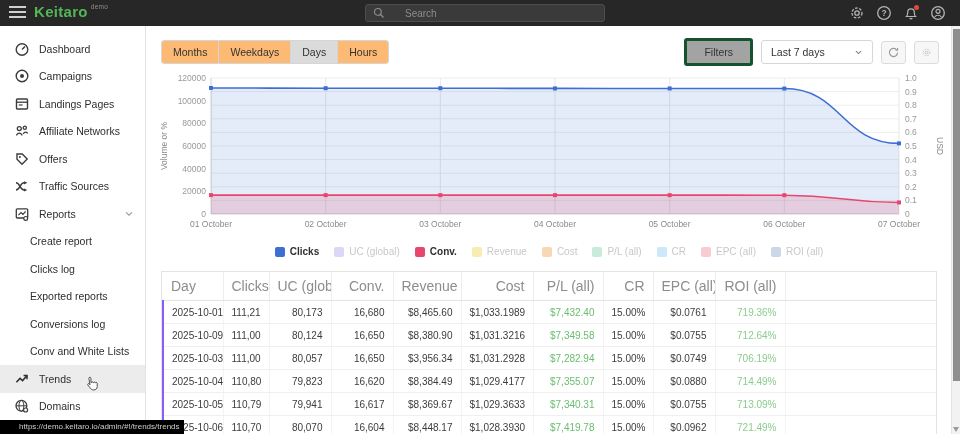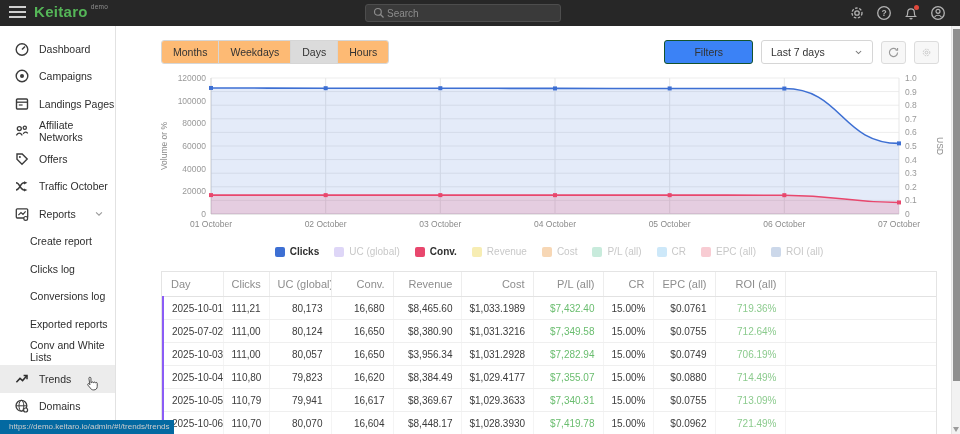--- a/index.html
+++ b/index.html
@@ -5,67 +5,67 @@
   * { box-sizing: border-box; margin: 0; padding: 0; }
   html,body { width:960px; height:434px; overflow:hidden; }
   body { font-family:"Liberation Sans", sans-serif; background:#fff; position:relative; }
 
   
   .topbar { position:absolute; top:0; left:0; width:960px; height:26px; background:#272727; z-index:5; }
   .hamburger { position:absolute; left:9px; top:6px; width:17px; height:14px; cursor:pointer; }
   .hamburger span { display:block; height:2px; background:#cfcfcf; margin-bottom:3px; }
   .brand { position:absolute; left:34px; top:3px; color:#55b658; font-weight:700; font-size:15px; letter-spacing:.3px; }
   .brand-badge { color:#8f8f8f; font-weight:400; font-size:6.5px; vertical-align:8px; margin-left:3px; }
-  .search { position:absolute; left:365px; top:4px; width:196px; height:18px; background:#3a3a3a; border:1px solid #4d4d4d; border-radius:3px; display:flex; align-items:center; padding:0 7px; gap:2px; }
+  .search { position:absolute; left:365px; top:4px; width:240px; height:18px; background:#3a3a3a; border:1px solid #4d4d4d; border-radius:3px; display:flex; align-items:center; padding:0 7px; gap:20px; }
   .search input { flex:1; background:transparent; border:none; outline:none; color:#bdbdbd; font-size:10px; font-family:inherit; }
   .search input::placeholder { color:#8d8d8d; }
   .topbar-icons { position:absolute; right:14px; top:5px; display:flex; gap:11px; }
   .tb-icon { width:16px; height:16px; position:relative; cursor:pointer; }
   .tb-icon svg { width:16px; height:16px; }
   .red-dot { position:absolute; right:0; top:0; width:5px; height:5px; border-radius:50%; background:#e0493c; }
 
   
-  .sidebar { position:absolute; left:0; top:26px; width:116px; bottom:0; background:#fff; border-right:1px solid #e2e2e2; padding-top:9px; z-index:2; }
+  .sidebar { position:absolute; left:0; top:26px; width:146px; bottom:0; background:#fff; border-right:1px solid #e2e2e2; padding-top:9px; z-index:2; }
   .side-item { height:27.5px; display:flex; align-items:center; padding-left:14px; gap:9px; font-size:10.5px; color:#2e2e2e; cursor:pointer; position:relative; }
   .side-item .sicon { width:16px; height:16px; flex:0 0 16px; }
   .side-item.sub { padding-left:30px; }
   .side-item.selected { background:#ececec; }
   .side-item .chev { position:absolute; right:11px; top:9px; width:10px; height:10px; }
 
   
   .main { position:absolute; left:147px; top:26px; right:9px; bottom:0; background:#fff; overflow:hidden; }
   .toolbar { display:flex; align-items:center; margin:14px 12px 0 14px; height:24px; }
   .tab-group { display:flex; border:1px solid #d6d6d6; border-radius:3px; overflow:hidden; background:#f7f7f7; }
   .tab { padding:5px 11px; font-size:10.5px; color:#333; background:#fdba74; border-right:1px solid #d6d6d6; cursor:pointer; white-space:nowrap; }
   .tab:last-child { border-right:none; }
   .tab.active { background:#dbdbdb; }
   .toolbar-right { margin-left:auto; display:flex; gap:8px; align-items:center; }
-  .btn { border:1px solid #14532d; background:#3b82f6; border-radius:3px; padding:5px 29px; font-size:10.5px; color:#333; cursor:pointer; }
+  .btn { border:3px solid #14532d; background:#a3a3a3; border-radius:3px; padding:5px 17px; font-size:10.5px; color:#333; cursor:pointer; }
   .select { border:1px solid #d6d6d6; background:#fff; border-radius:3px; padding:5px 9px; font-size:10.5px; color:#333; width:112px; display:flex; align-items:center; justify-content:space-between; cursor:pointer; }
   .icon-btn { width:25px; height:23px; border:1px solid #dcdcdc; background:#f7f7f7; border-radius:3px; display:flex; align-items:center; justify-content:center; cursor:pointer; }
 
   .chart-area { margin:8px 0 0 8px; }
   .chart-area svg text { font-family:"Liberation Sans", sans-serif; }
 
   .legend { display:flex; justify-content:center; gap:15px; margin-top:8px; font-size:10px; }
   .legend-item { display:flex; align-items:center; gap:5px; color:#c8c8c8; cursor:pointer; }
   .legend-item.active { color:#2f2f2f; font-weight:700; }
   .swatch { width:10px; height:10px; border-radius:2px; }
 
   .table-wrap { margin:14px 14px 0 14px; border:1px solid #e4e4e4; border-bottom:none; }
   table { width:100%; border-collapse:collapse; table-layout:fixed; }
-  th { font-weight:400; font-size:11px; color:#8d8d8d; text-align:right; padding:6px 8px; border-bottom:1px solid #e2e2e2; border-left:1px solid #ededed; white-space:nowrap; overflow:hidden; }
+  th { font-weight:400; font-size:14px; color:#8d8d8d; text-align:right; padding:6px 8px; border-bottom:1px solid #e2e2e2; border-left:1px solid #ededed; white-space:nowrap; overflow:hidden; }
   th:first-child { text-align:left; border-left:none; }
   td { font-size:10px; color:#3c3c3c; text-align:right; padding:5.5px 8px; border-bottom:1px solid #efefef; border-left:1px solid #f4f4f4; white-space:nowrap; overflow:hidden; }
   td:first-child { text-align:left; border-left:2px solid #8b5cf6; }
   td.green { color:#6abd6f; }
   td.green-soft { color:#8ccb8e; }
 
   
-  .status-tooltip { position:absolute; left:0; bottom:0; background:#0369a1; color:#cdcdcd; font-size:8px; padding:2px 4px 3px 9px; z-index:9; white-space:nowrap; }
+  .status-tooltip { position:absolute; left:0; bottom:0; background:#000000; color:#cdcdcd; font-size:8px; padding:2px 4px 3px 19px; z-index:9; white-space:nowrap; }
   .scrollbar { position:absolute; right:0; top:26px; width:9px; bottom:0; background:#f2f2f2; border-left:1px solid #e4e4e4; z-index:6; }
   .scroll-thumb { position:absolute; left:1px; top:3px; width:7px; height:352px; background:#8f8f8f; }
   .scroll-arrow { position:absolute; left:1px; bottom:2px; width:0; height:0; border-left:3.5px solid transparent; border-right:3.5px solid transparent; border-top:5px solid #9a9a9a; }
   .cursor-hand { position:absolute; left:84px; top:376px; width:15px; height:17px; z-index:10; pointer-events:none; }
 </style>
 </head>
 <body>
 
 <div class="topbar">
   <div class="hamburger">
@@ -152,44 +152,44 @@
         </svg></span>
       <span>Offers</span>
     </div>
     <div class="side-item">
       <span class="sicon"><svg viewBox="0 0 16 16" width="16" height="16">
           <path d="M2 12 C6 12 6 4.8 10 4.8" fill="none" stroke="#3c3c3c" stroke-width="1.4"></path>
           <path d="M2 4.8 C6 4.8 6 12 10 12" fill="none" stroke="#3c3c3c" stroke-width="1.4"></path>
           <path d="M10 3.2 L13.4 4.8 L10 6.4 Z" fill="#3c3c3c"></path>
           <path d="M10 10.4 L13.4 12 L10 13.6 Z" fill="#3c3c3c"></path>
         </svg></span>
-      <span>Traffic October</span>
+      <span>Traffic Sources</span>
     </div>
     <div class="side-item">
       <span class="sicon"><svg viewBox="0 0 16 16" width="16" height="16">
           <rect x="2.3" y="2.8" width="11.4" height="9.2" rx="1" fill="none" stroke="#3c3c3c" stroke-width="1.3"></rect>
           <path d="M4.4 9.2 L7 6.5 L9 8.4 L11.6 5.4" fill="none" stroke="#3c3c3c" stroke-width="1.2"></path>
           <circle cx="11.7" cy="12.4" r="1.9" fill="#fff" stroke="#3c3c3c" stroke-width="1.2"></circle>
         </svg></span>
       <span>Reports</span>
       <span class="chev"><svg viewBox="0 0 12 12" width="10" height="10">
           <path d="M2.5 4 L6 7.5 L9.5 4" fill="none" stroke="#9a9a9a" stroke-width="1.3"></path>
         </svg></span>
     </div>
     <div class="side-item sub">
       <span>Create report</span>
     </div>
     <div class="side-item sub">
       <span>Clicks log</span>
     </div>
     <div class="side-item sub">
+      <span>Exported reports</span>
+    </div>
+    <div class="side-item sub">
       <span>Conversions log</span>
-    </div>
-    <div class="side-item sub">
-      <span>Exported reports</span>
     </div>
     <div class="side-item sub">
       <span>Conv and White Lists</span>
     </div>
     <div class="side-item selected">
       <span class="sicon"><svg viewBox="0 0 16 16" width="16" height="16">
           <path d="M2.4 11.2 L6 7.4 L8.6 9.6 L13 4.6" fill="none" stroke="#2e2e2e" stroke-width="1.5"></path>
           <path d="M9.6 4.6 H13 V8.2" fill="none" stroke="#2e2e2e" stroke-width="1.5"></path>
         </svg></span>
       <span>Trends</span>
@@ -383,21 +383,21 @@
             <td>16,680</td>
             <td>$8,465.60</td>
             <td>$1,033.1989</td>
             <td class="green">$7,432.40</td>
             <td>15.00%</td>
             <td>$0.0761</td>
             <td class="green-soft">719.36%</td>
             <td></td>
           </tr>
           <tr>
-            <td>2025-07-02</td>
+            <td>2025-10-09</td>
             <td>111,00</td>
             <td>80,124</td>
             <td>16,650</td>
             <td>$8,380.90</td>
             <td>$1,031.3216</td>
             <td class="green">$7,349.58</td>
             <td>15.00%</td>
             <td>$0.0755</td>
             <td class="green-soft">712.64%</td>
             <td></td>

